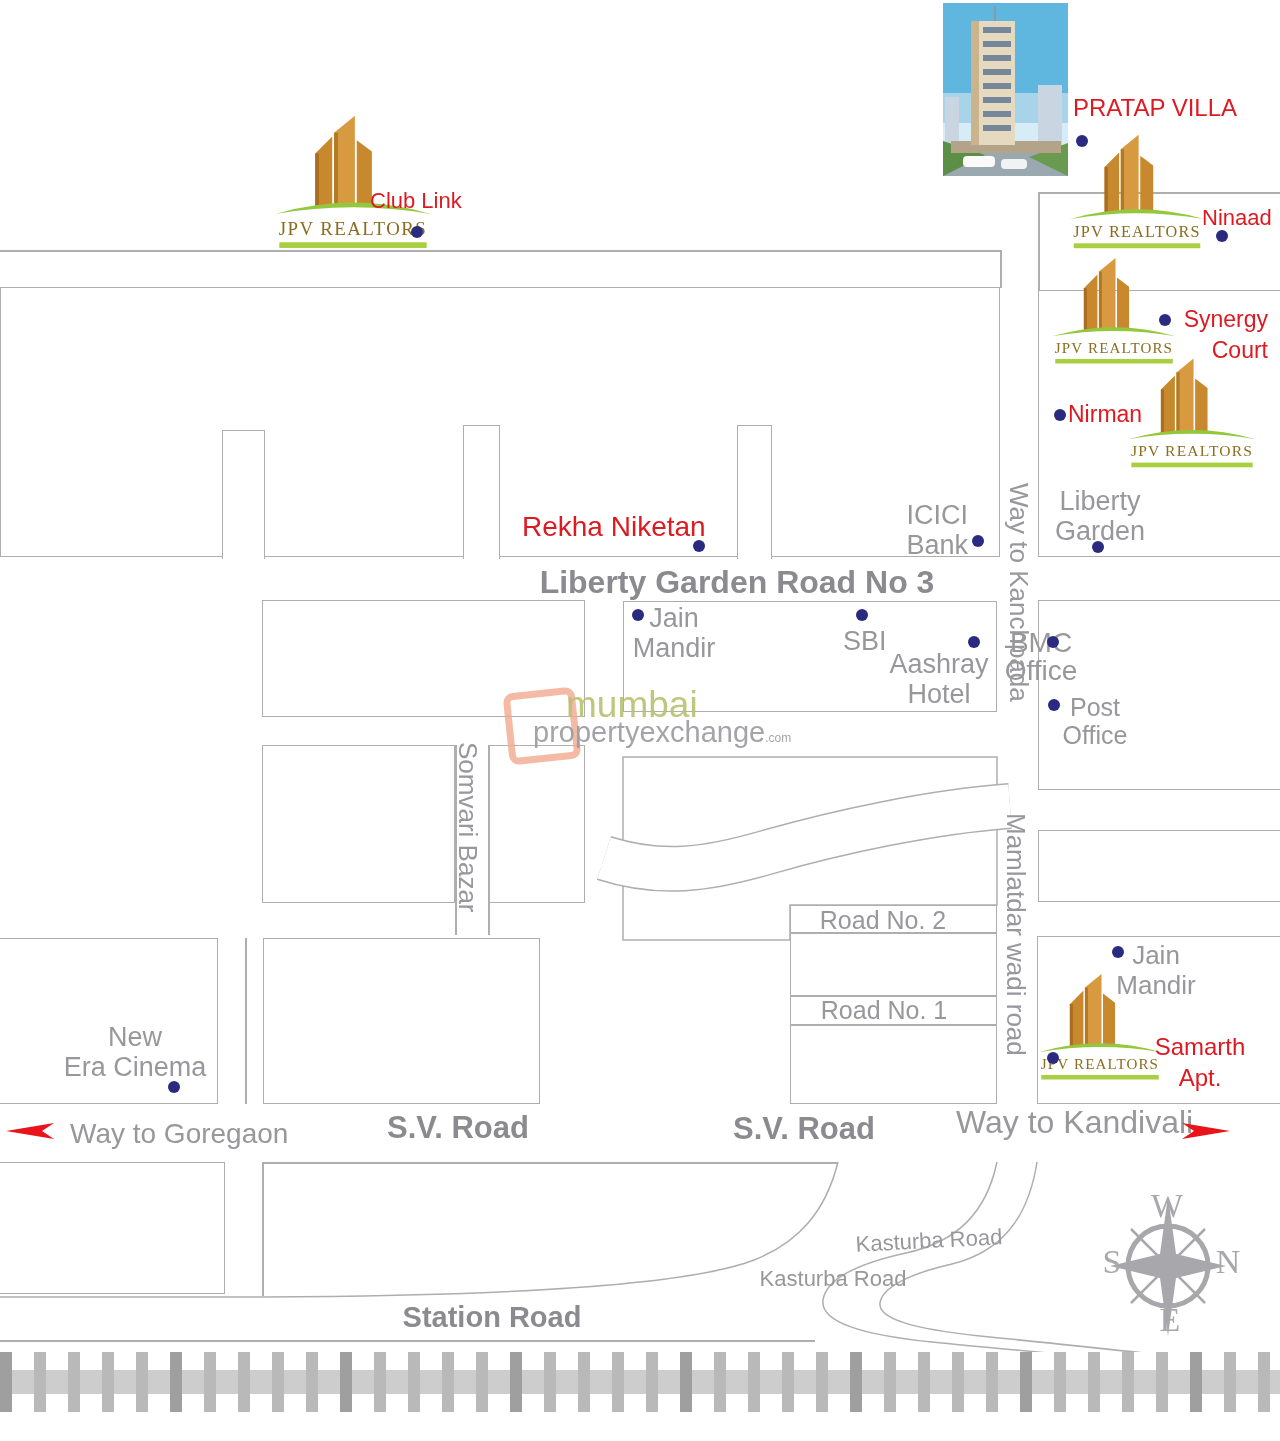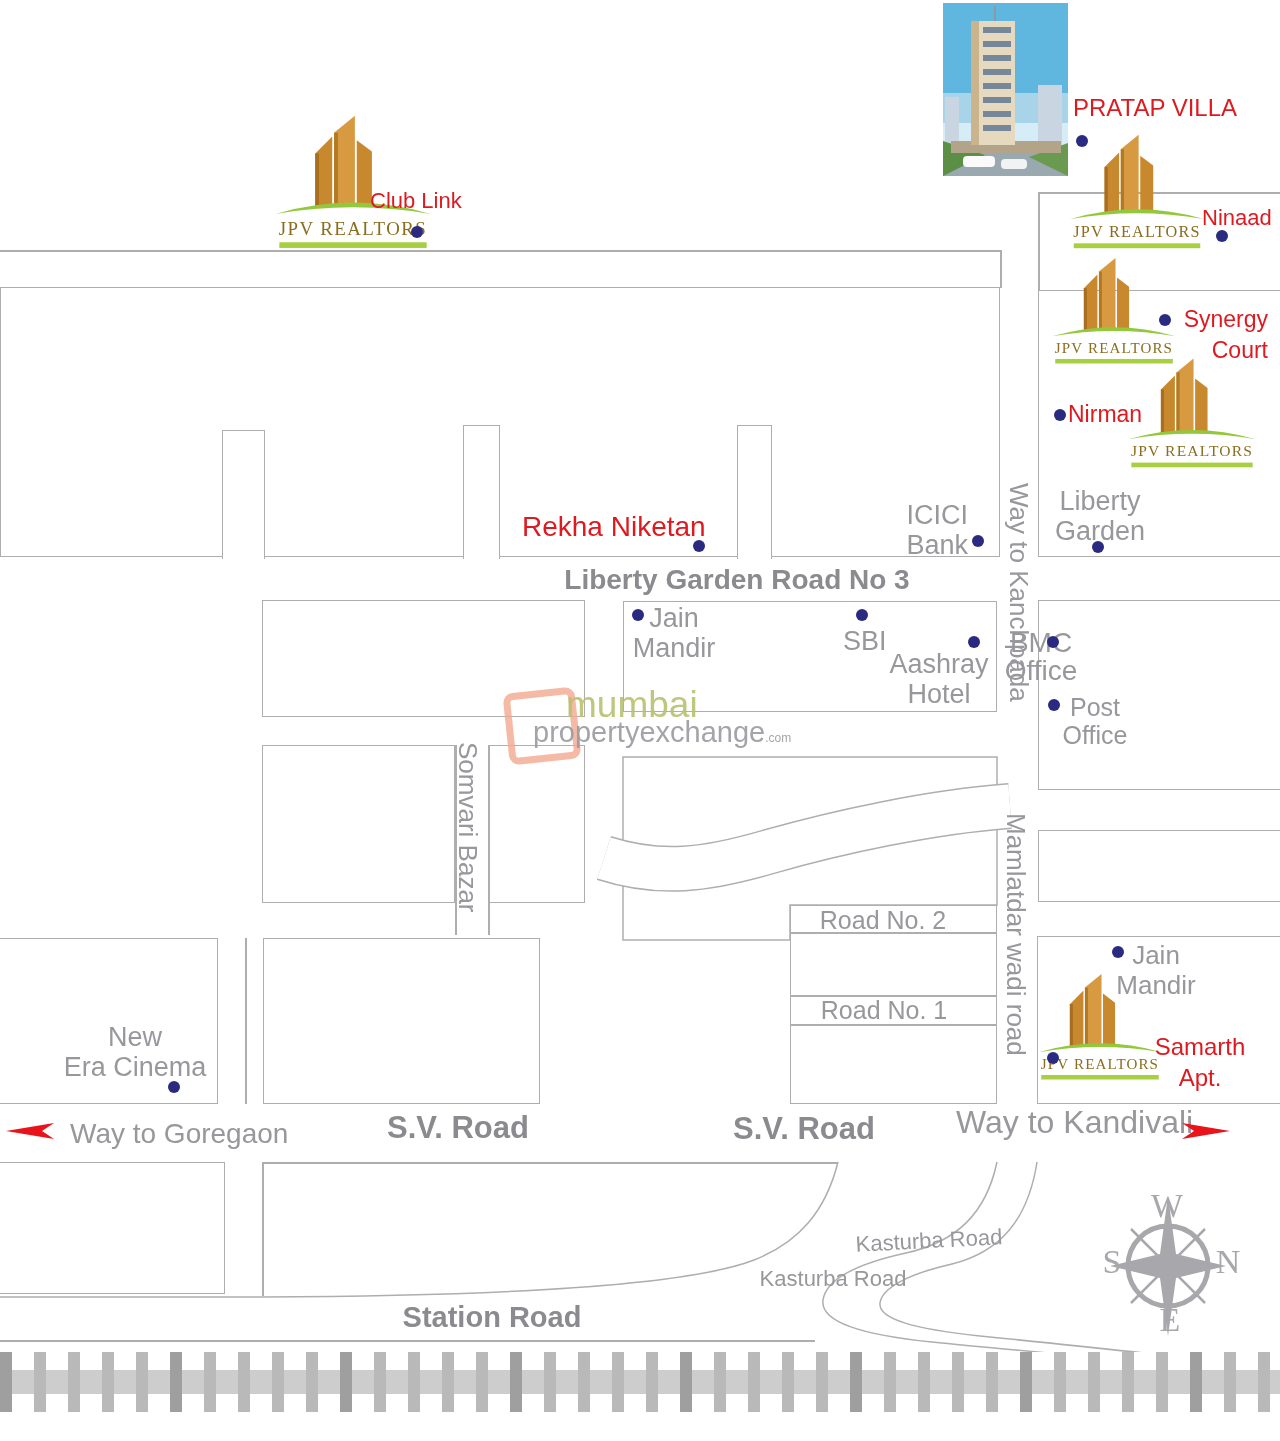--- a/index.html
+++ b/index.html
@@ -168,21 +168,21 @@
 Hotel</div>
   <div class="lbl ctr" style="left:1041px;top:629px;font-size:28px;line-height:28px;">BMC
 Office</div>
   <div class="lbl ctr" style="left:1095px;top:693px;font-size:25px;line-height:28px;">Post
 Office</div>
   <div class="lbl ctr" style="left:1156px;top:940px;font-size:26px;">Jain
 Mandir</div>
   <div class="lbl ctr" style="left:135px;top:1022px;">New
 Era Cinema</div>
 
-  <div class="roadlbl" style="left:737px;top:564px;font-size:28px;transform:translateX(-50%);text-align:right;">Liberty Garden Road No 3</div>
+  <div class="roadlbl" style="left:737px;top:564px;font-size:32px;transform:translateX(-50%);text-align:right;">Liberty Garden Road No 3</div>
   <div class="lbl ctr" style="left:883px;top:905px;font-size:25px;white-space:nowrap;">Road No. 2</div>
   <div class="lbl ctr" style="left:884px;top:995px;font-size:25px;white-space:nowrap;">Road No. 1</div>
   <div class="roadlbl" style="left:458px;top:1110px;font-size:31px;transform:translateX(-50%);">S.V. Road</div>
   <div class="roadlbl" style="left:804px;top:1111px;font-size:31px;transform:translateX(-50%);">S.V. Road</div>
   <div class="lbl" style="left:70px;top:1119px;font-size:28px;white-space:nowrap;">Way to Goregaon</div>
   <div class="lbl" style="left:956px;top:1107px;font-size:32px;white-space:nowrap;">Way to Kandivali</div>
   <div class="lbl ctr" style="left:929px;top:1226px;font-size:22px;white-space:nowrap;transform:translateX(-50%) rotate(-3deg);">Kasturba Road</div>
   <div class="lbl ctr" style="left:833px;top:1264px;font-size:22px;white-space:nowrap;">Kasturba Road</div>
   <div class="roadlbl" style="left:492px;top:1301px;font-size:29px;transform:translateX(-50%);">Station Road</div>
   <div class="vroad" style="left:1003px;top:483px;">Way to Kanchpada</div>

